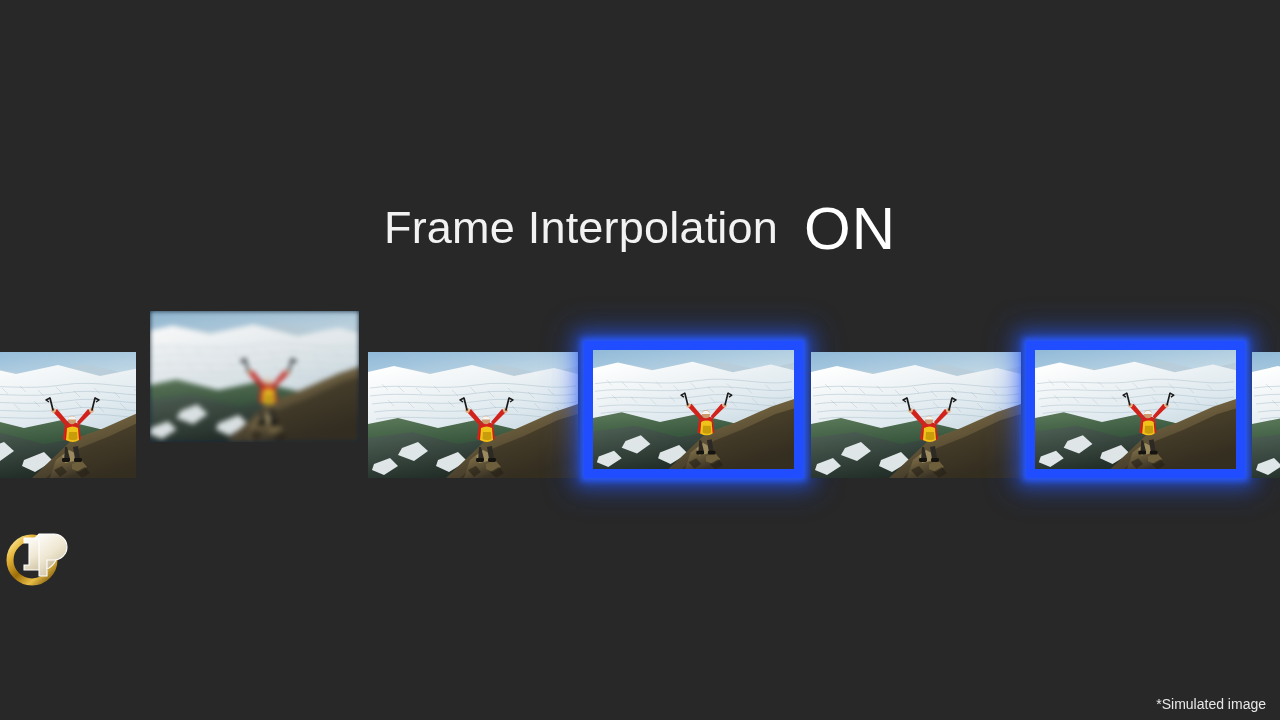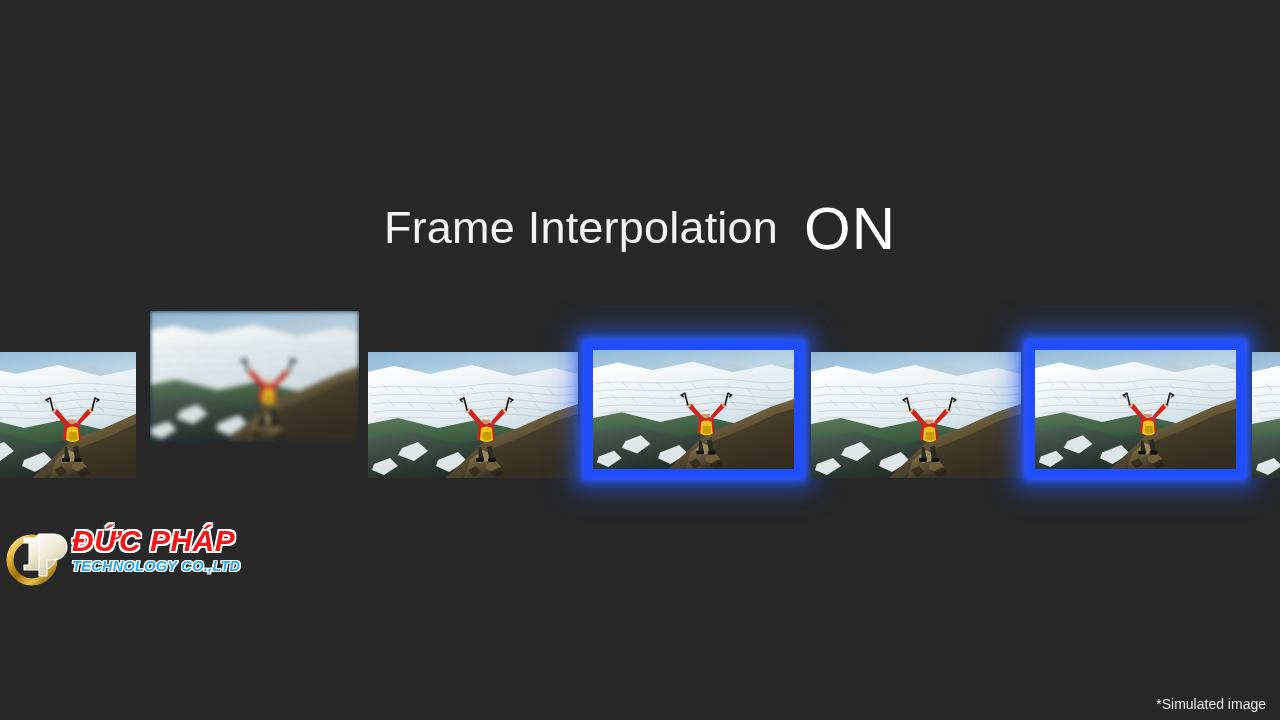--- a/index.html
+++ b/index.html
@@ -883,21 +883,17 @@
           <stop offset="55%" stop-color="#efe7d2"></stop>
           <stop offset="100%" stop-color="#cbbf9f"></stop>
         </linearGradient>
       </defs>
       <circle cx="26" cy="40" r="22" fill="none" stroke="url(#gold)" stroke-width="7"></circle>
       <g stroke="#ffffff" stroke-width="1.1" fill="url(#cream)">
         <path d="M18 18 h17 a16 16 0 0 1 0 32 h-17 v-5 h5 v-22 h-5 z"></path>
         <path d="M33 14 h15 a13 13 0 0 1 0 26 h-7 v16 h-8 v-37 h-5 z"></path>
       </g>
     </svg>
-    <div id="logo-text">
-      <div class="logo-line1" style="color: rgb(244, 22, 22);">ĐỨC PHÁP</div>
-      <div class="logo-line2" style="color: rgb(41, 168, 245);">TECHNOLOGY CO.,LTD</div>
-    </div>
   </div>
 
   <div id="disclaimer">*Simulated image</div>
 
 </div>
 
 </body></html>

